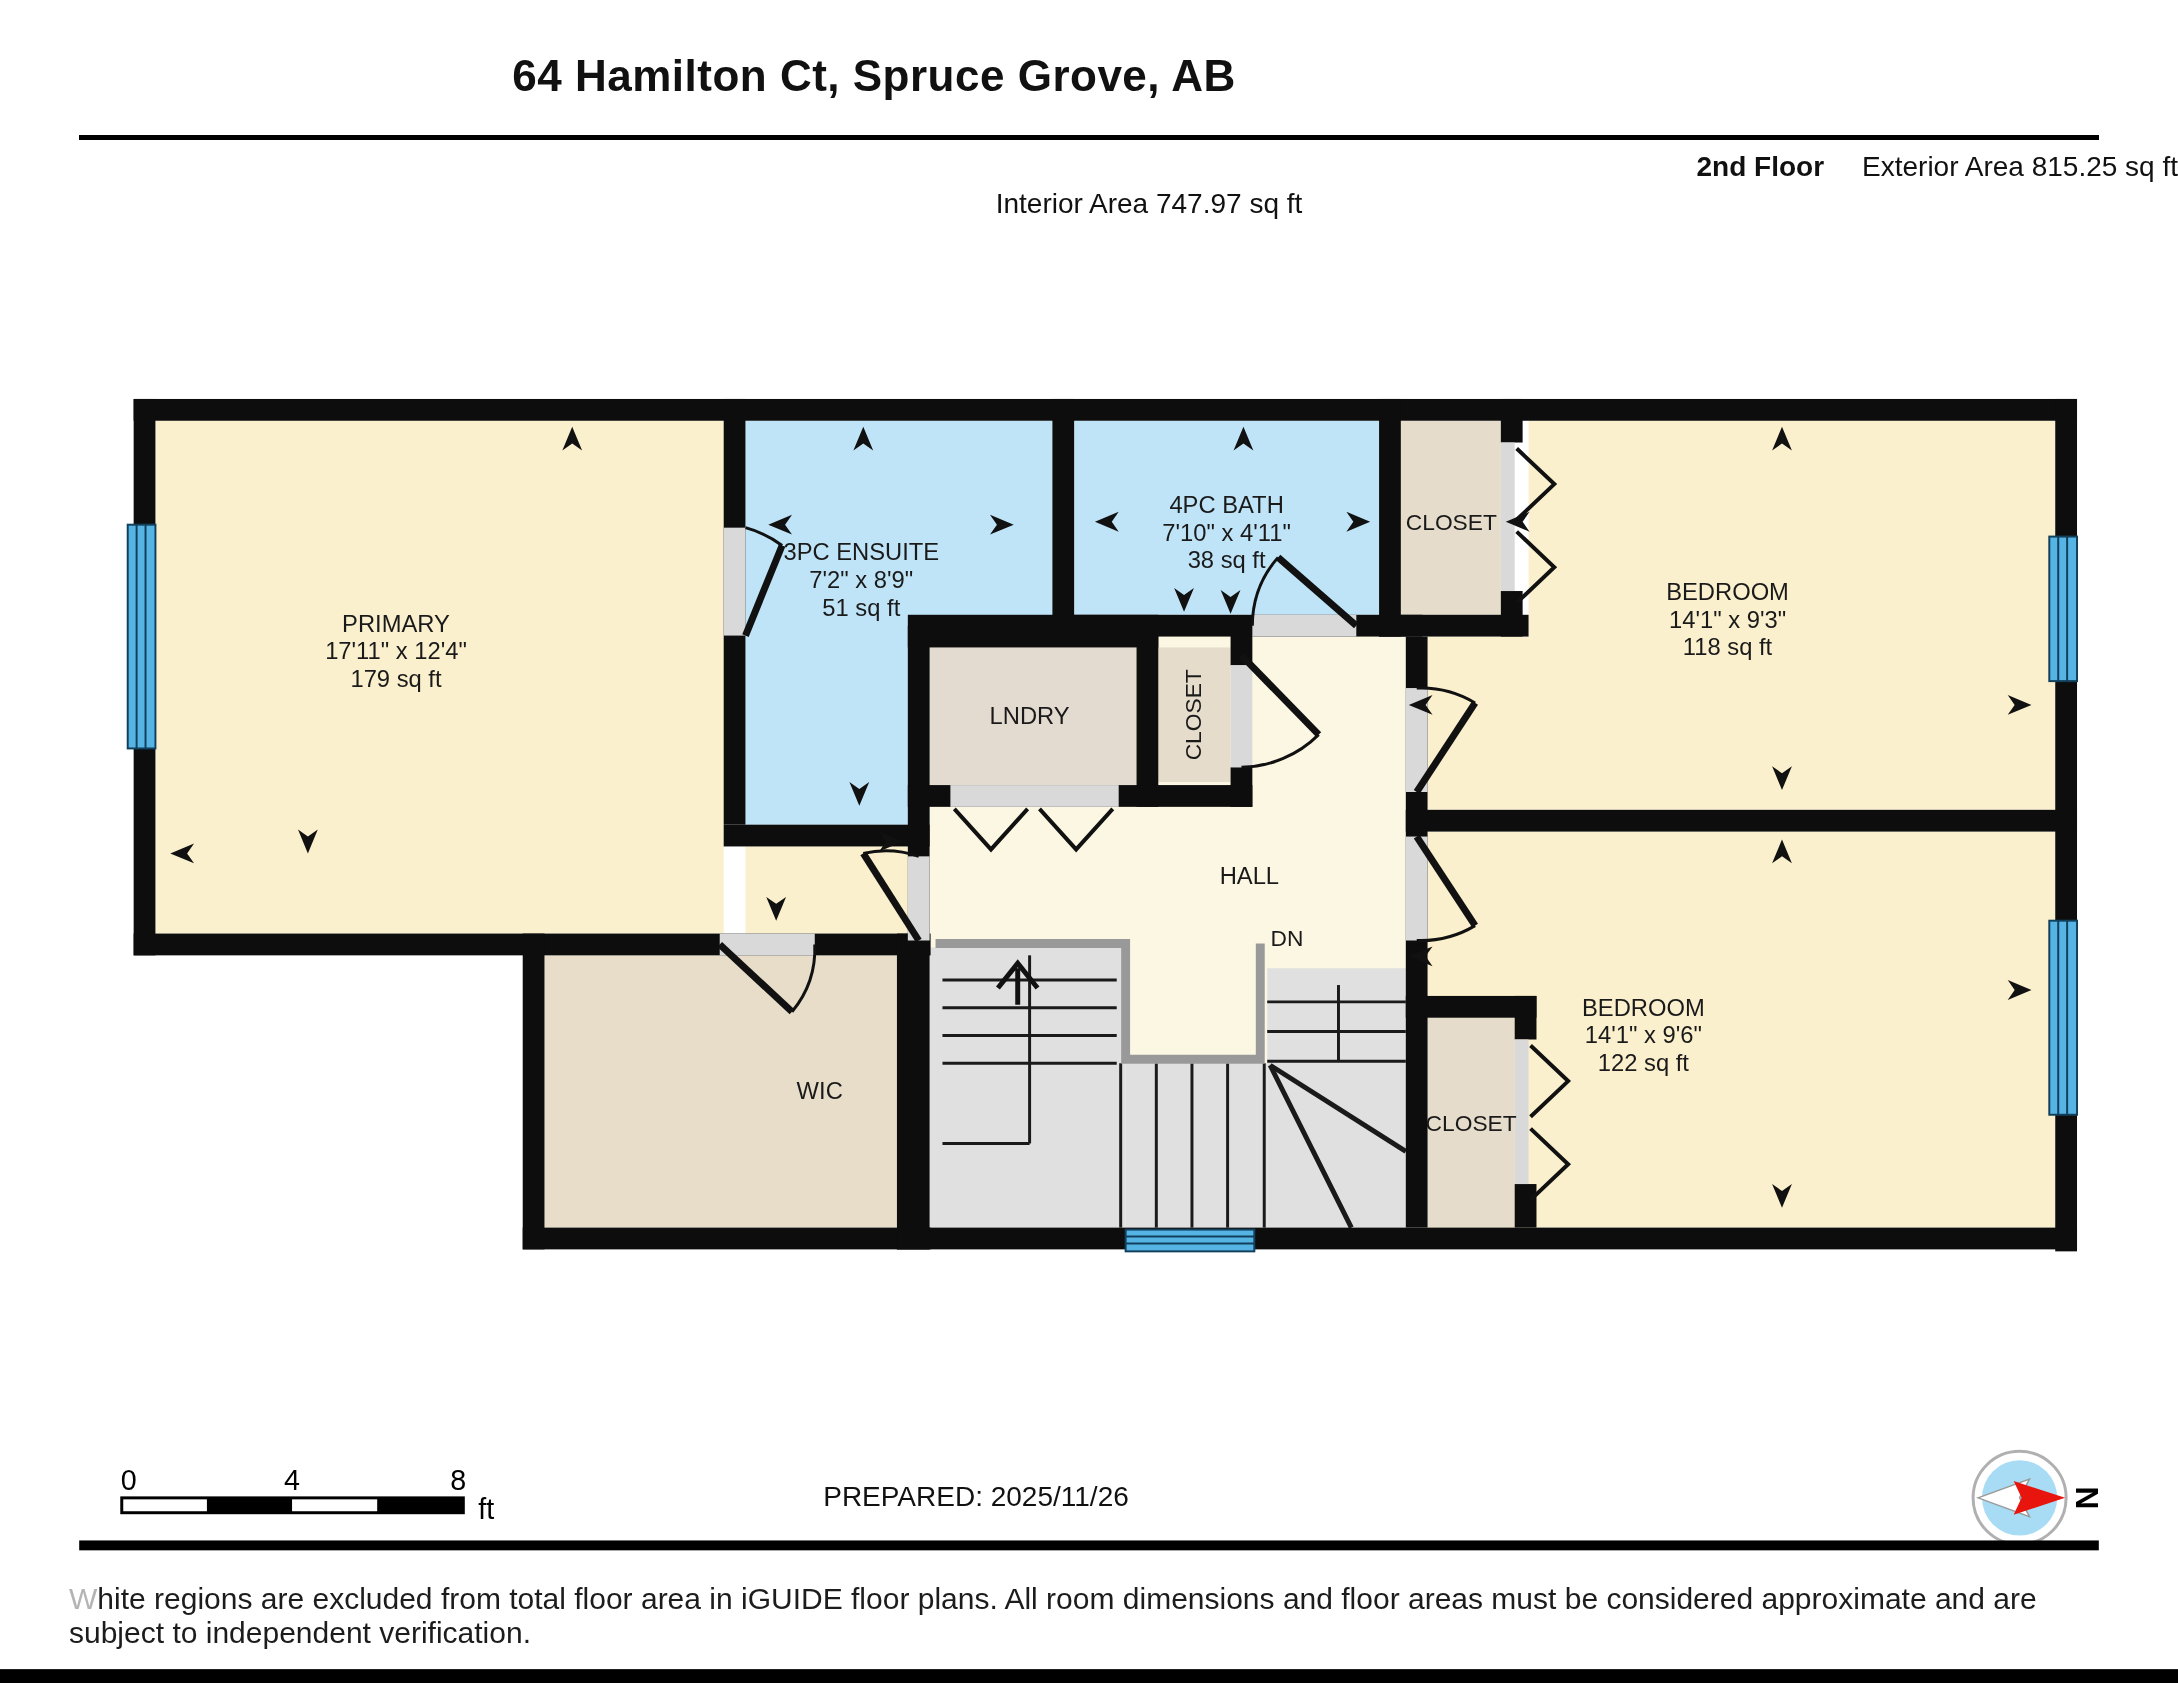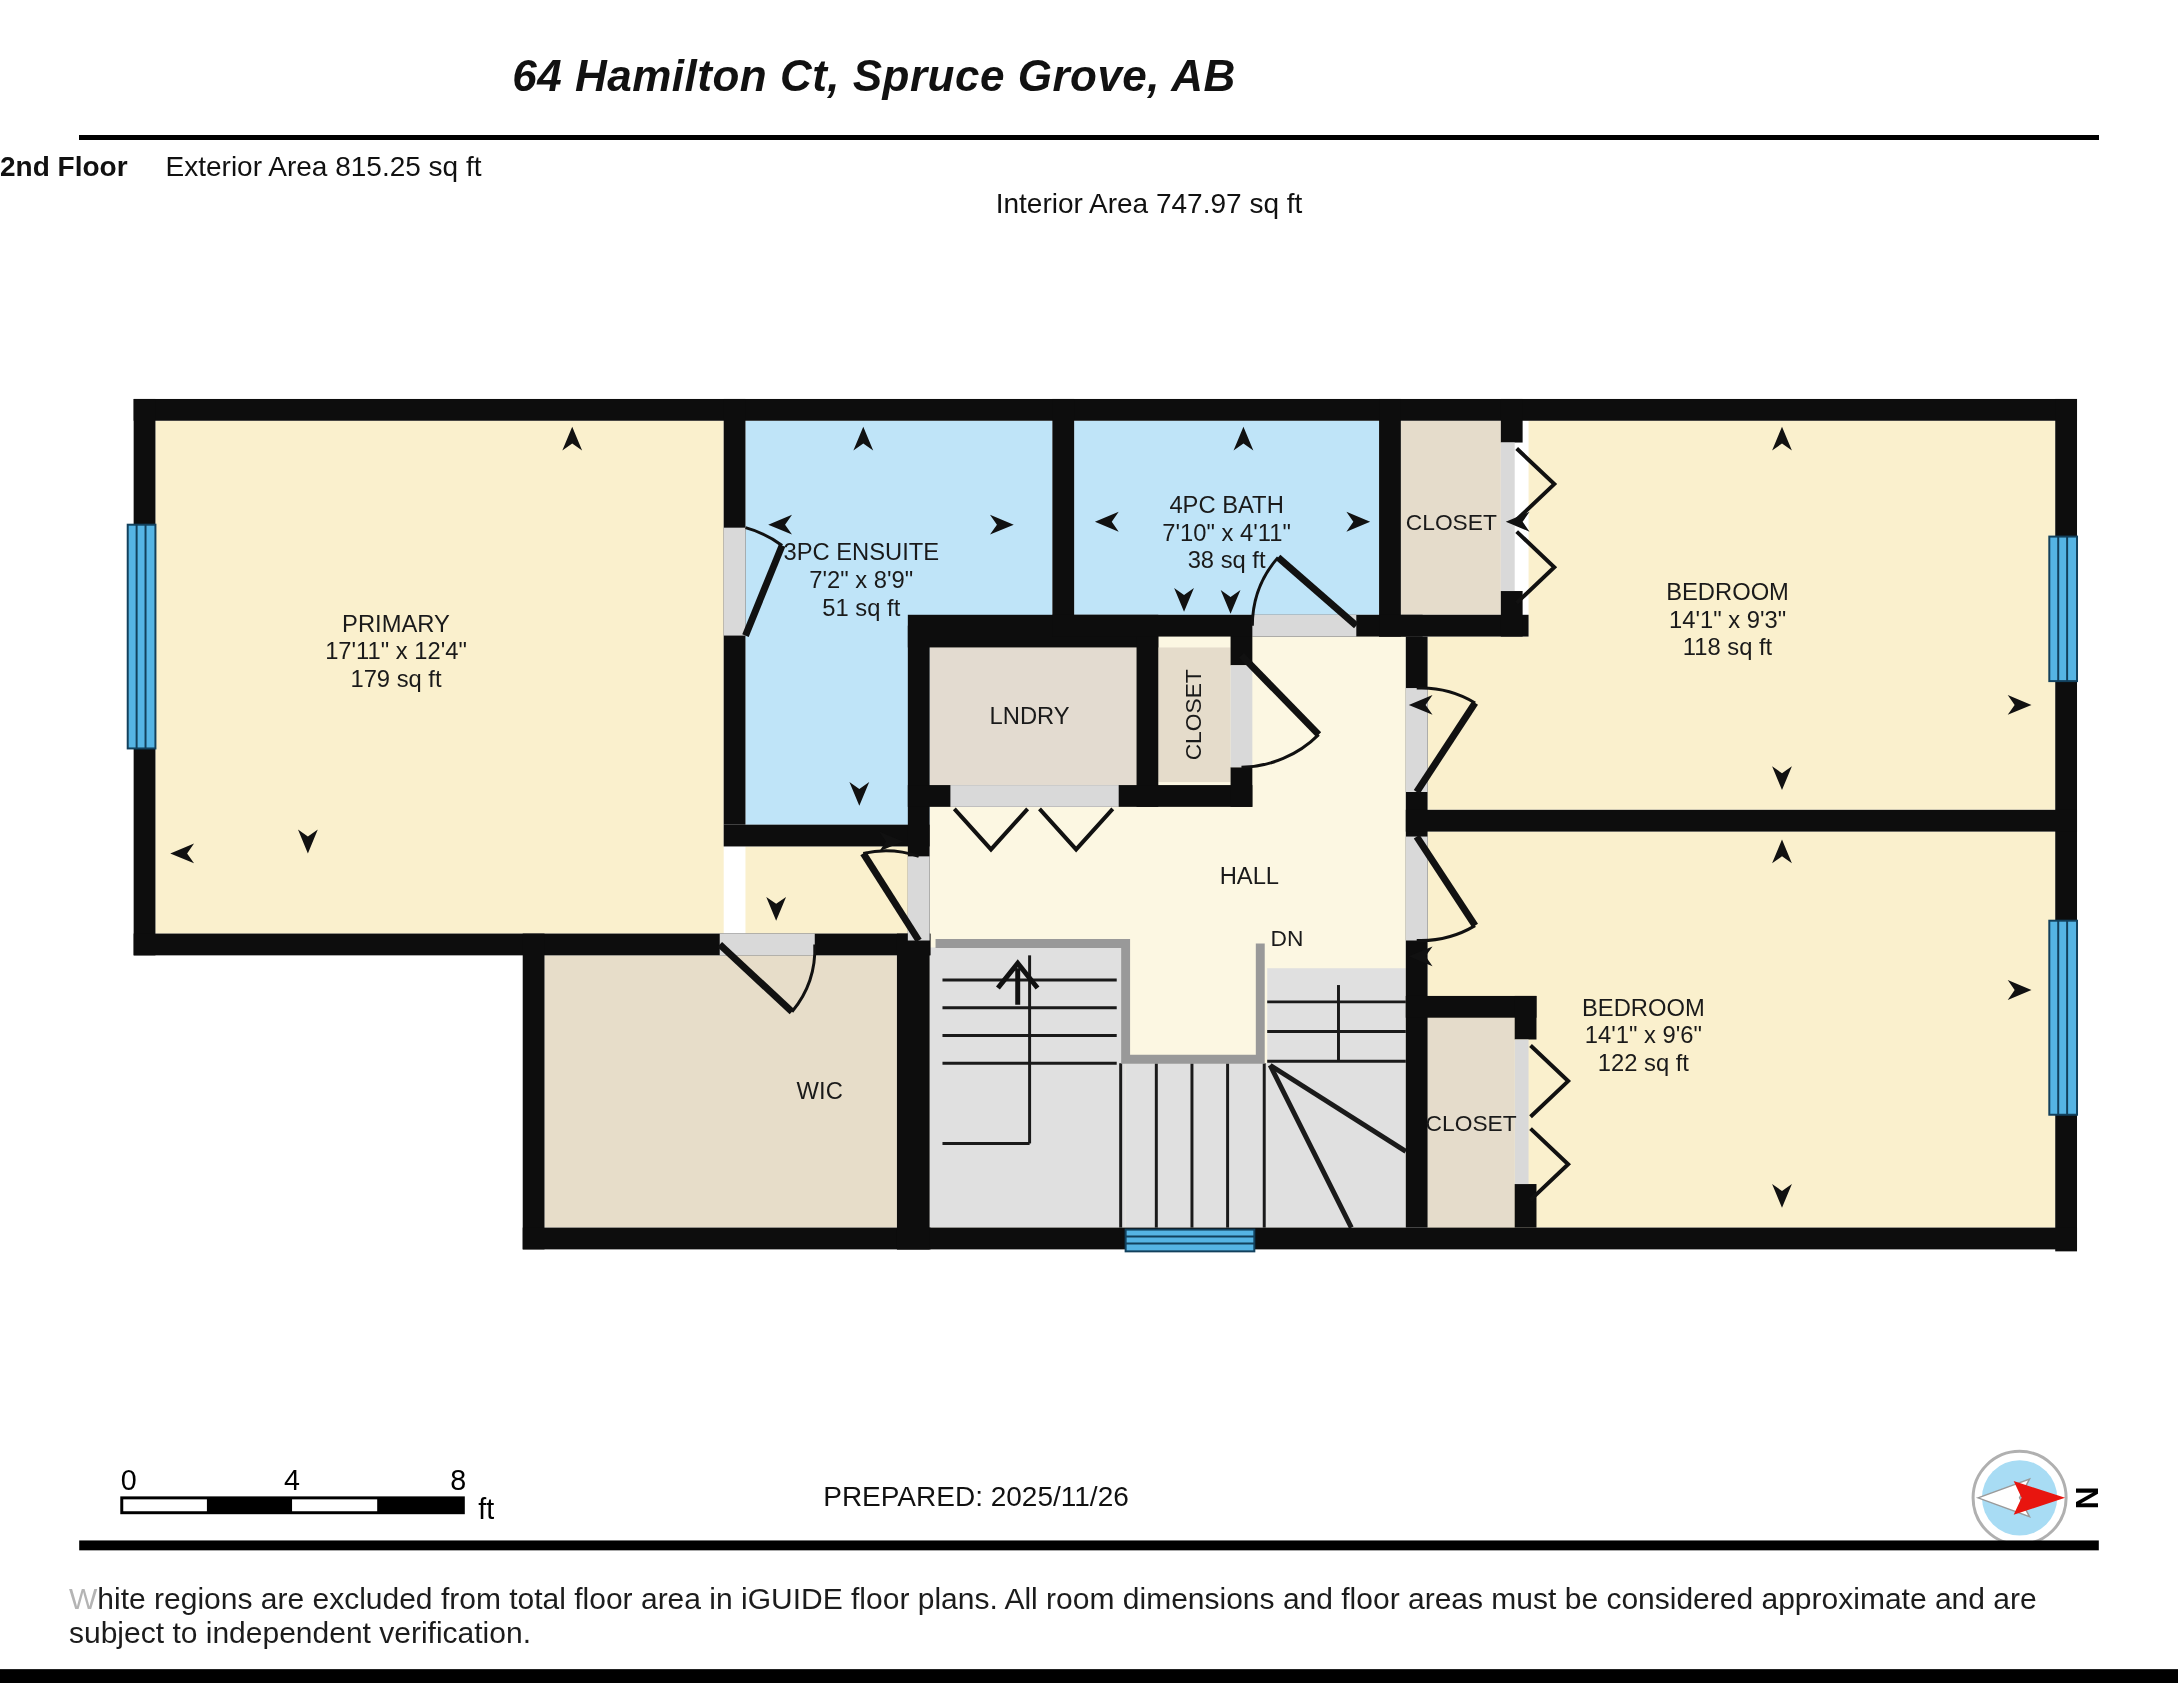--- a/index.html
+++ b/index.html
@@ -1,19 +1,19 @@
 <!DOCTYPE html>
 <html><head>
 <meta charset="utf-8">
 <style>
   html,body{margin:0;padding:0;background:#ffffff;}
   body{width:2178px;height:1683px;position:relative;font-family:"Liberation Sans",sans-serif;color:#111;overflow:hidden;}
   .abs{position:absolute;}
-  .title{top:51px;left:0;width:1748px;text-align:center;font-size:44px;font-weight:bold;letter-spacing:0.5px;font-style:italic;}
-  .subtitle-row{top:151px;left:0;width:2178px;text-align:left;font-size:28px;}
+  .title{top:51px;left:0;width:1748px;text-align:center;font-size:44px;font-weight:bold;letter-spacing:0.5px;}
+  .subtitle-row{top:151px;left:0;width:2178px;text-align:right;font-size:28px;}
   .subtitle-row b{margin-right:38px;}
   .subtitle-row2{top:188px;left:4px;width:2178px;text-align:center;font-size:28px;}
   .subtitle-row2 span{position:relative;left:56px;}
   .prepared{top:1481px;left:0;width:1952px;text-align:center;font-size:28px;}
   .disclaimer{top:1582px;left:69px;width:2039px;font-size:30px;color:#1c1c1c;}
   .disclaimer::first-letter{color:#b4b4b4;}
   svg text{font-family:"Liberation Sans",sans-serif;}
   .roomlbl{font-size:24px;fill:#1a1a1a;}
   .smalllbl{font-size:23px;fill:#1a1a1a;}
   .scalenum{font-size:29px;fill:#000;}

